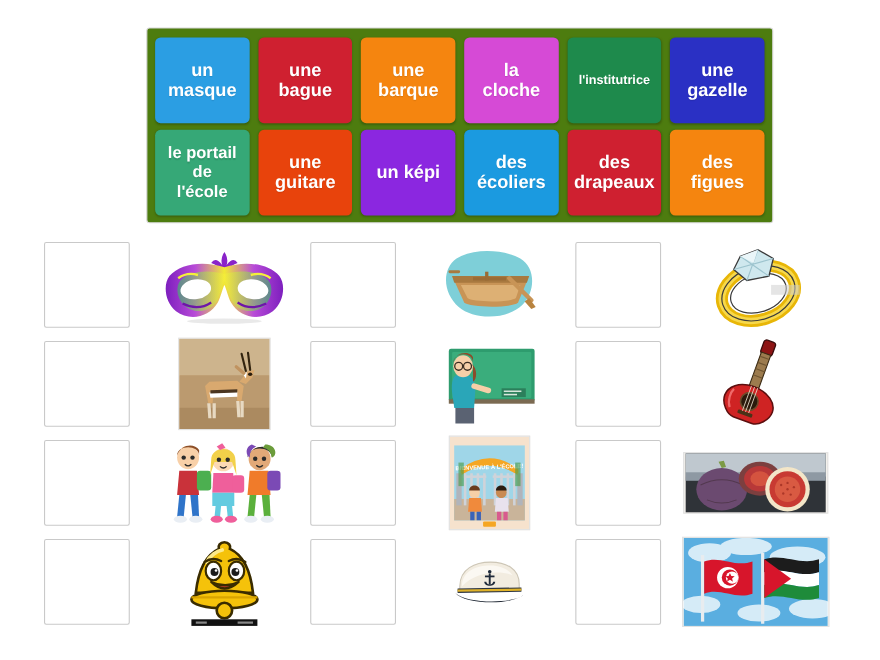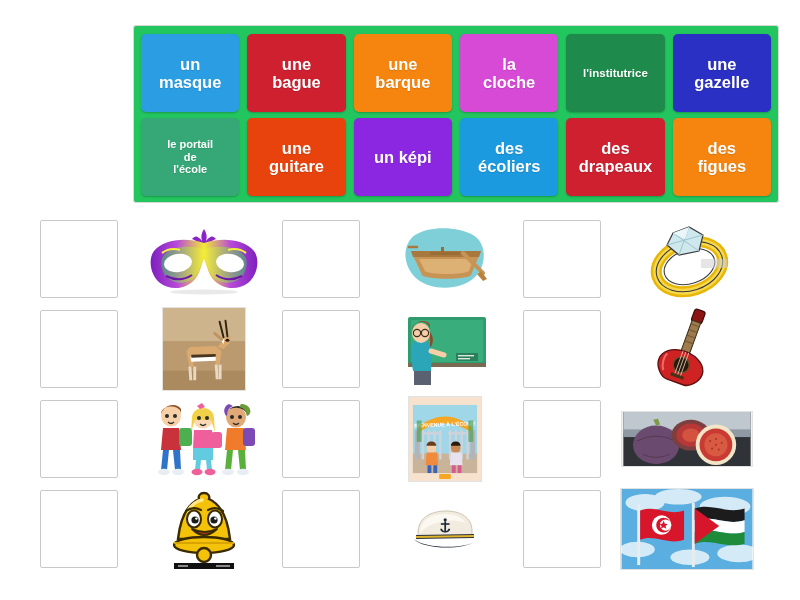--- a/index.html
+++ b/index.html
@@ -9,24 +9,24 @@
     width: 800px; height: 600px;
     background: #ffffff;
     font-family: "Liberation Sans", sans-serif;
     overflow: hidden;
   }
 
   
   #tile-bank {
     position: absolute;
     left: 133px; top: 25px;
-    width: 646px; height: 178px;
+    width: 570px; height: 178px;
     border: 1px solid #d8d8d8;
     border-radius: 3px;
-    background: #22c55e;
+    background: #4d7c0f;
     padding: 8px 7px;
   }
   .tile-row {
     display: flex;
     gap: 8px;
     height: 78px;
     margin-bottom: 6px;
   }
   .tile {
     flex: 1 1 0;
@@ -39,21 +39,21 @@
     font-weight: bold;
     font-size: 16.5px;
     line-height: 1.12;
     padding: 2px 3px;
     box-shadow: 0 1px 2px rgba(0,0,0,0.22);
     cursor: pointer;
     white-space: pre-line;
     text-shadow: 0 1px 1px rgba(0,0,0,0.12);
   }
   .tile.small  { font-size: 11.5px; }
-  .tile.xsmall { font-size: 11px; line-height: 1.15; }
+  .tile.xsmall { font-size: 15px; line-height: 1.15; }
 
   
   #answer-grid {
     position: absolute;
     left: 40px; top: 214px;
     width: 725px; height: 360px;
     display: grid;
     grid-template-columns: repeat(3, 1fr);
     grid-template-rows: repeat(4, 1fr);
   }

